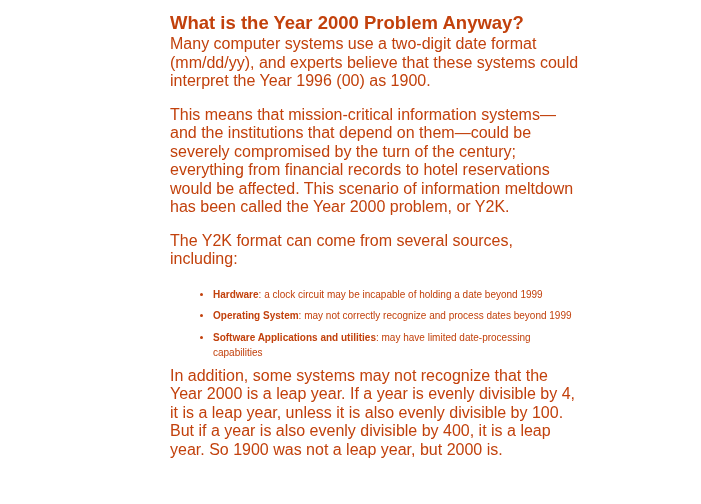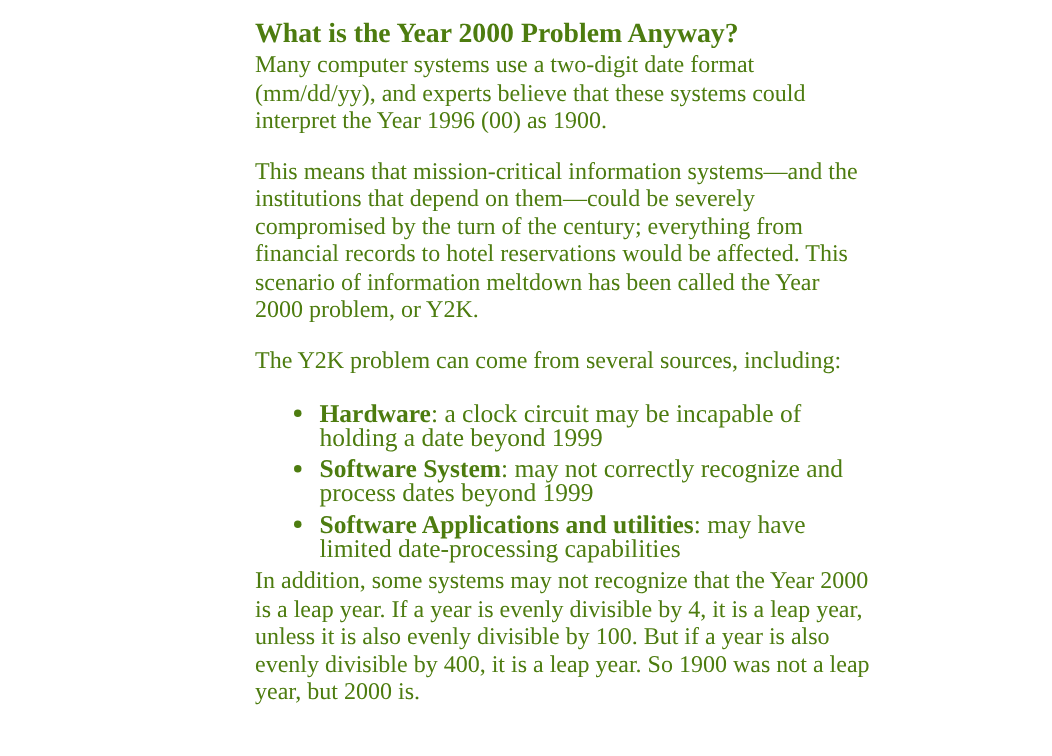--- a/index.html
+++ b/index.html
@@ -16,38 +16,38 @@
   .page {
     position: absolute;
     inset: 0;
     background: #ffffff;
   }
   .content {
     position: absolute;
     left: 170px;
     top: 10px;
     width: 412px;
-    color: #4d7c0f;
-    font-family: Liberation Serif, serif;
+    color: #c2410c;
+    font-family: Liberation Sans, sans-serif;
     font-size: 16px;
     line-height: 18.5px;
   }
   .heading {
     font-size: 18.5px;
     line-height: 22px;
     font-weight: bold;
     margin: 2px 0 1px 0;
   }
   .para {
     margin: 0 0 15px 0;
   }
   .sources-list {
     margin: 18px 0 3px 0;
     padding: 0 0 0 43px;
-    font-size: 17px;
+    font-size: 10px;
     line-height: 15.5px;
     list-style: disc outside;
   }
   .sources-list li {
     margin: 0 0 6px 0;
   }
   .para-leap {
     margin: 0 0 0 0;
   }
   .term {
@@ -59,24 +59,24 @@
 
 <div class="page">
   <div class="content">
 
     <div class="heading">What is the Year 2000 Problem Anyway?</div>
 
     <p class="para">Many computer systems use a two-digit date format (mm/dd/yy), and experts believe that these systems could interpret the Year 1996 (00) as 1900.</p>
 
     <p class="para">This means that mission-critical information systems—and the institutions that depend on them—could be severely compromised by the turn of the century; everything from financial records to hotel reservations would be affected. This scenario of information meltdown has been called the Year 2000 problem, or Y2K.</p>
 
-    <p class="para">The Y2K problem can come from several sources, including:</p>
+    <p class="para">The Y2K format can come from several sources, including:</p>
 
     <ul class="sources-list">
       <li><span class="term">Hardware</span><span>: a clock circuit may be incapable of holding a date beyond 1999</span></li>
-      <li><span class="term">Software System</span><span>: may not correctly recognize and process dates beyond 1999</span></li>
+      <li><span class="term">Operating System</span><span>: may not correctly recognize and process dates beyond 1999</span></li>
       <li><span class="term">Software Applications and utilities</span><span>: may have limited date-processing capabilities</span></li>
     </ul>
 
     <p class="para-leap">In addition, some systems may not recognize that the Year 2000 is a leap year. If a year is evenly divisible by 4, it is a leap year, unless it is also evenly divisible by 100. But if a year is also evenly divisible by 400, it is a leap year. So 1900 was not a leap year, but 2000 is.</p>
 
   </div>
 </div>
 
 </body></html>

